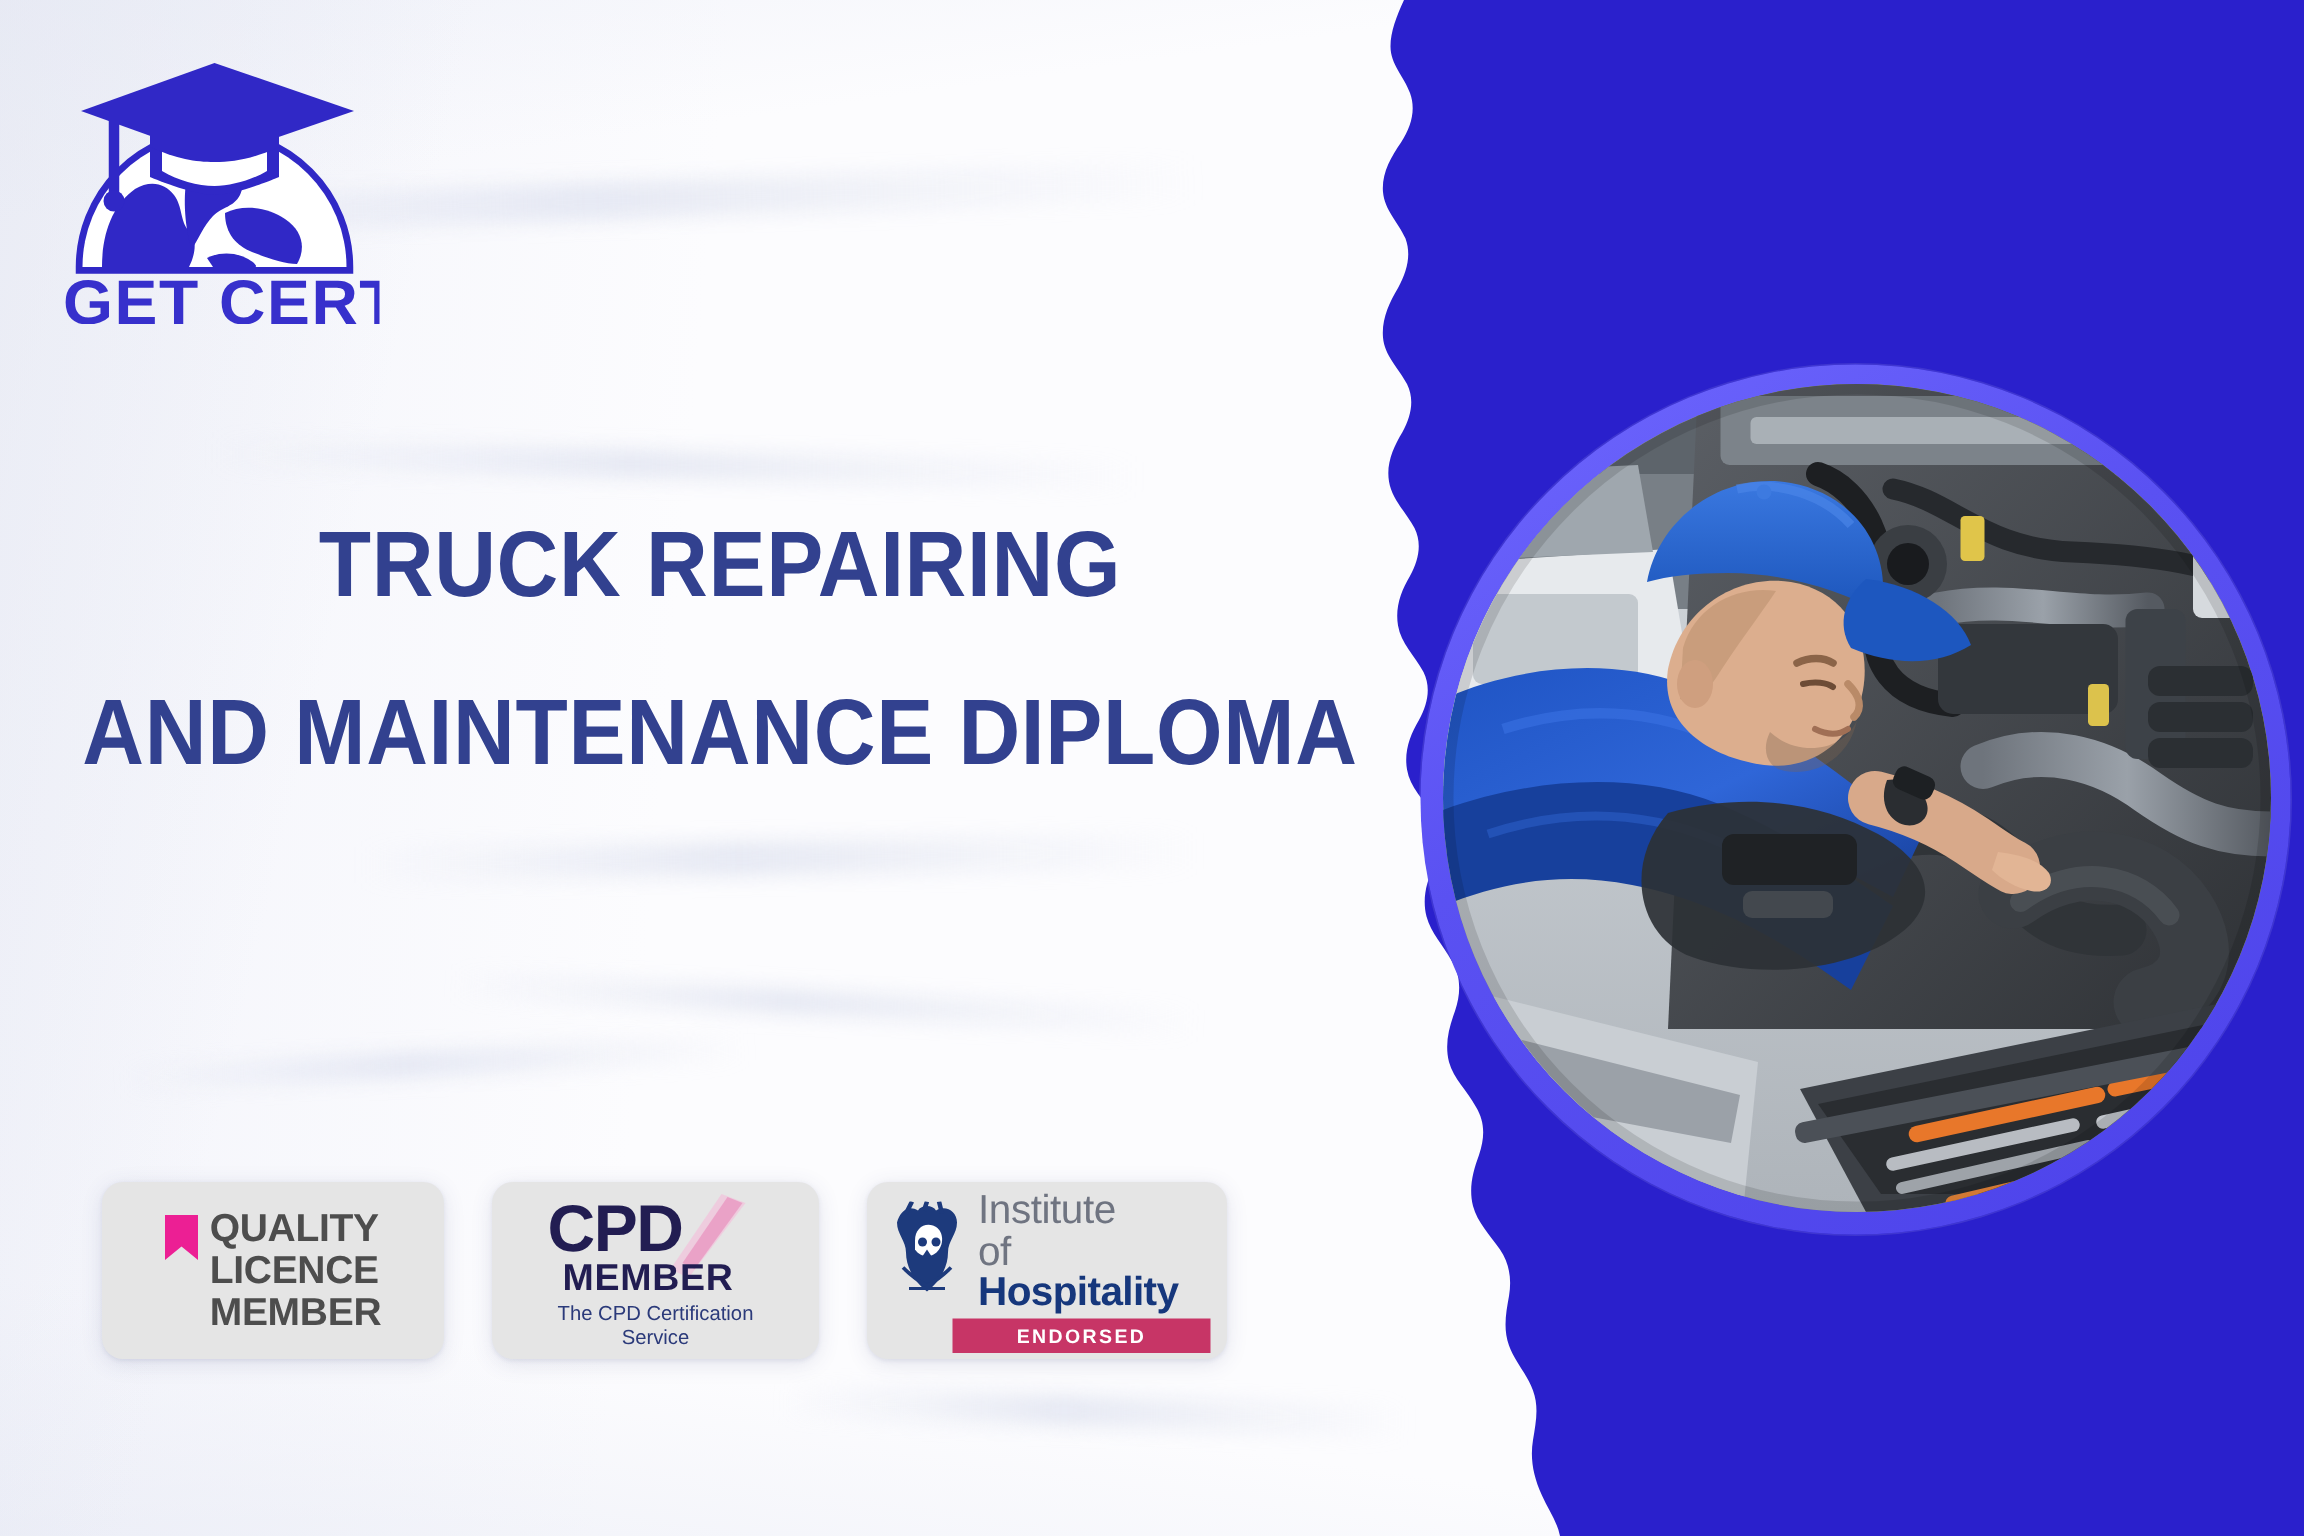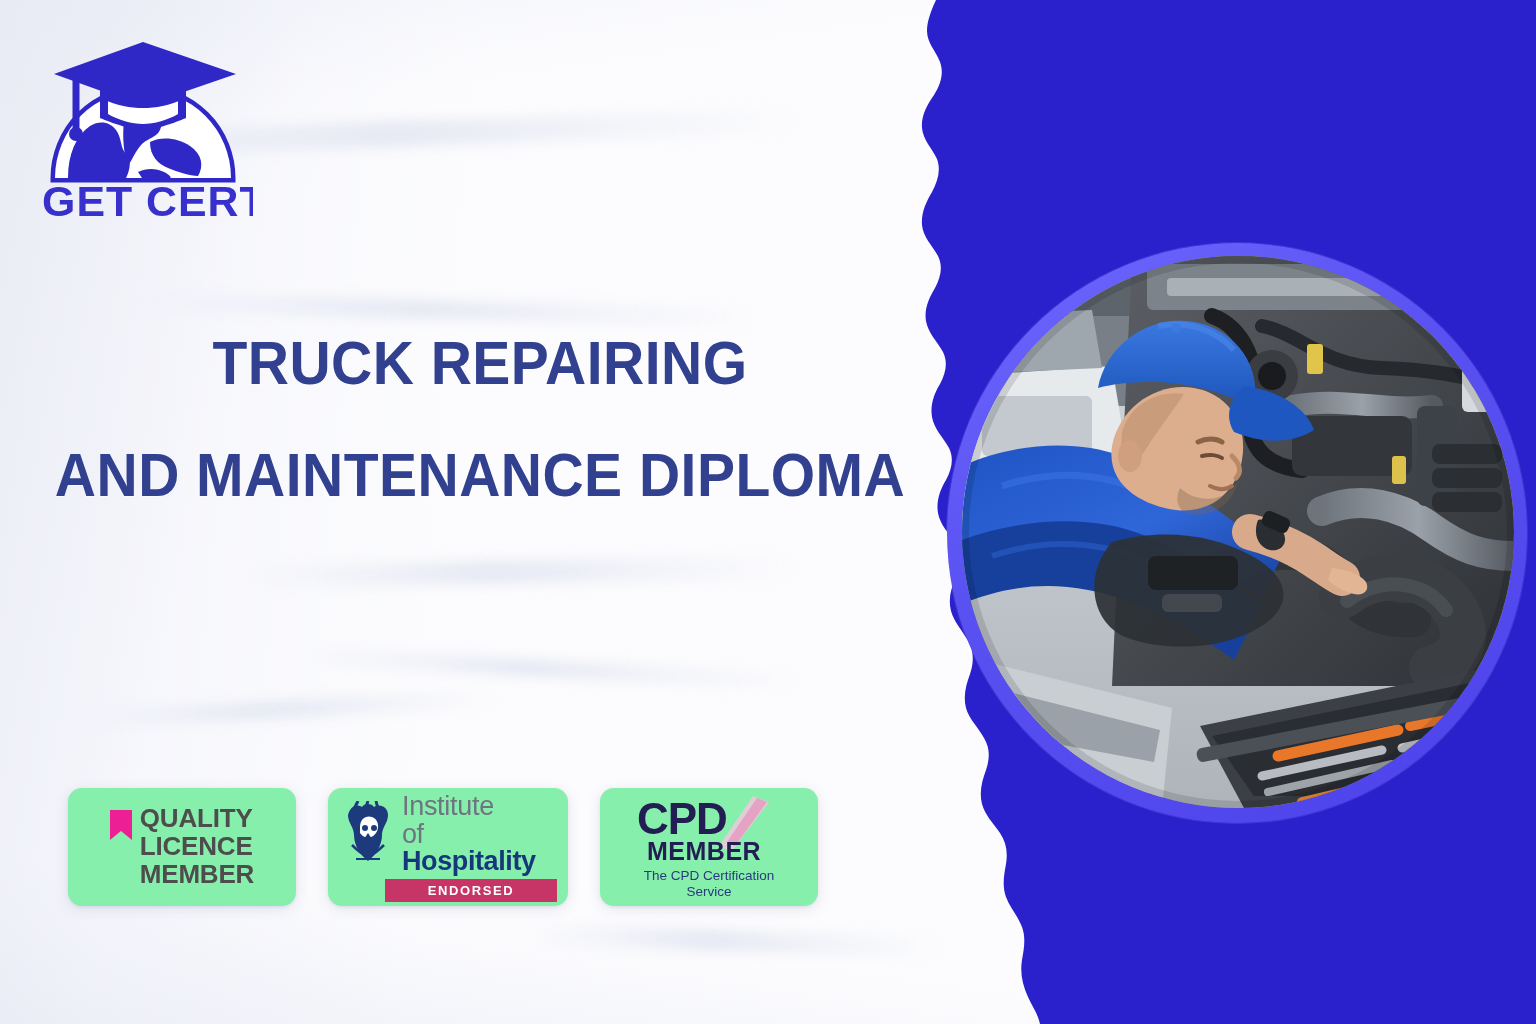--- a/index.html
+++ b/index.html
@@ -53,21 +53,21 @@
     top: 26px;
     width: 215px;
     height: 190px;
   }
   .logo svg { display: block; }
 
   
   .title-block {
     position: absolute;
     left: 0;
-    top: 332px;
+    top: 346px;
     width: 960px;
     text-align: center;
   }
   .title-line {
     color: #32418f;
     font-family: "Liberation Sans", sans-serif;
     font-weight: bold;
     font-size: 62px;
     letter-spacing: 0.5px;
     line-height: 1.0;
@@ -107,21 +107,21 @@
   
   .badges {
     position: absolute;
     left: 68px;
     top: 788px;
     display: flex;
     gap: 32px;
     align-items: flex-start;
   }
   .badge-card {
-    background: #86efac;
+    background: #e5e5e5;
     border-radius: 14px;
     box-shadow: 0 3px 14px rgba(60,70,120,0.13), 0 1px 3px rgba(60,70,120,0.09);
     display: flex;
     align-items: center;
     justify-content: center;
     box-sizing: border-box;
   }
   .badge-qls {
     width: 228px;
     height: 118px;
@@ -430,20 +430,36 @@
           <path d="M0,0 L22,0 L22,30 L11,21 L0,30 Z" fill="#ec1f94"></path>
         </svg>
         <div class="qls-text">
           <div>QUALITY</div>
           <div>LICENCE</div>
           <div>MEMBER</div>
         </div>
       </div>
     </div>
 
+    <div class="badge-card badge-cpd">
+      <div class="cpd-inner">
+        <svg class="cpd-mark" viewBox="0 0 148 72">
+          <path d="M118,2 L134,8 L96,58 L84,52 Z" fill="#f0c8dd" opacity="0.85"></path>
+          <path d="M122,4 L132,8 L100,52 L92,48 Z" fill="#e87fb4" opacity="0.55"></path>
+          <text x="2" y="40" font-family="Liberation Sans, sans-serif" font-size="44" font-weight="bold" fill="#221d52" letter-spacing="-1">CPD</text>
+          <text x="12" y="66" font-family="Liberation Sans, sans-serif" font-size="25" font-weight="bold" fill="#221d52" letter-spacing="0.5">MEMBER</text>
+        </svg>
+        <div class="cpd-sub">
+          <div>The CPD Certification</div>
+          <div>Service</div>
+        </div>
+      </div>
+
+    </div>
+
     <div class="badge-card badge-ioh">
       <div class="ioh-inner">
         <div class="ioh-top">
           <svg class="ioh-crest" viewBox="0 0 52 66">
             <path d="M6,14 C8,6 14,2 20,6 C22,2 30,2 32,6 C38,2 46,6 46,14 C46,22 40,26 40,34 C40,44 34,54 26,60 C18,54 12,44 12,34 C12,26 6,22 6,14 Z" fill="#1d3a7c"></path>
             <path d="M18,26 C18,18 24,14 30,16 C36,18 38,26 34,32 C30,38 22,38 18,32 Z" fill="#ffffff"></path>
             <circle cx="23" cy="27" r="3" fill="#1d3a7c"></circle>
             <circle cx="32" cy="27" r="3" fill="#1d3a7c"></circle>
             <path d="M26,32 L30,38 L22,38 Z" fill="#1d3a7c"></path>
             <path d="M12,8 L16,0 M24,6 L26,0 M36,8 L34,0" stroke="#1d3a7c" stroke-width="3" fill="none"></path>
@@ -454,30 +470,14 @@
             <div class="ioh-institute">Institute</div>
             <div class="ioh-hosp">
               <span class="ioh-of">of </span><span class="ioh-hospitality">Hospitality</span>
             </div>
           </div>
         </div>
         <div class="ioh-banner">ENDORSED</div>
       </div>
     </div>
 
-    <div class="badge-card badge-cpd">
-      <div class="cpd-inner">
-        <svg class="cpd-mark" viewBox="0 0 148 72">
-          <path d="M118,2 L134,8 L96,58 L84,52 Z" fill="#f0c8dd" opacity="0.85"></path>
-          <path d="M122,4 L132,8 L100,52 L92,48 Z" fill="#e87fb4" opacity="0.55"></path>
-          <text x="2" y="40" font-family="Liberation Sans, sans-serif" font-size="44" font-weight="bold" fill="#221d52" letter-spacing="-1">CPD</text>
-          <text x="12" y="66" font-family="Liberation Sans, sans-serif" font-size="25" font-weight="bold" fill="#221d52" letter-spacing="0.5">MEMBER</text>
-        </svg>
-        <div class="cpd-sub">
-          <div>The CPD Certification</div>
-          <div>Service</div>
-        </div>
-      </div>
-
-    </div>
-
   </div>
 </div>
 
 </body></html>

